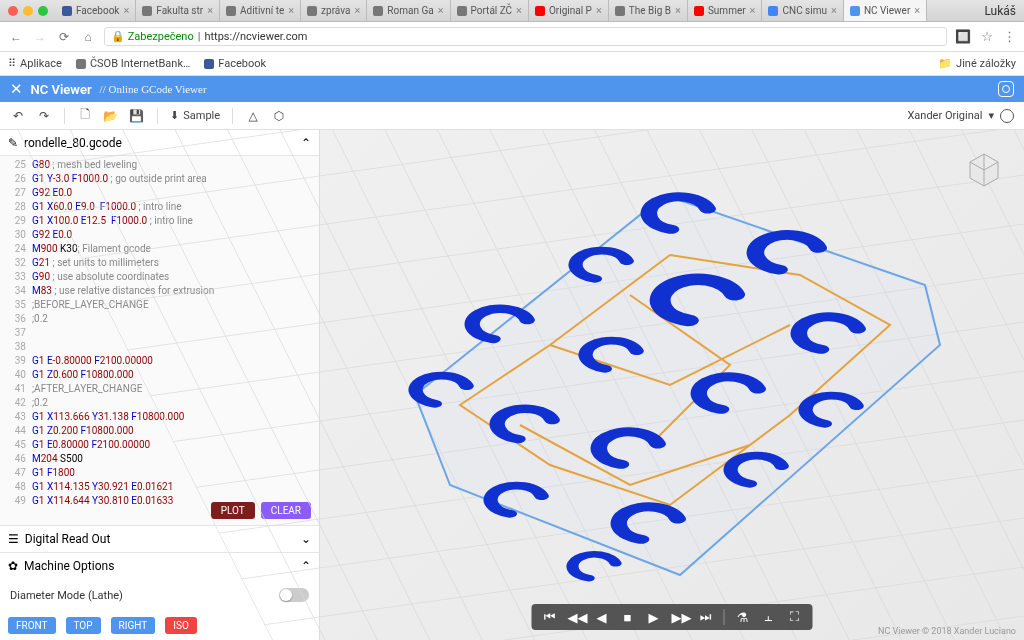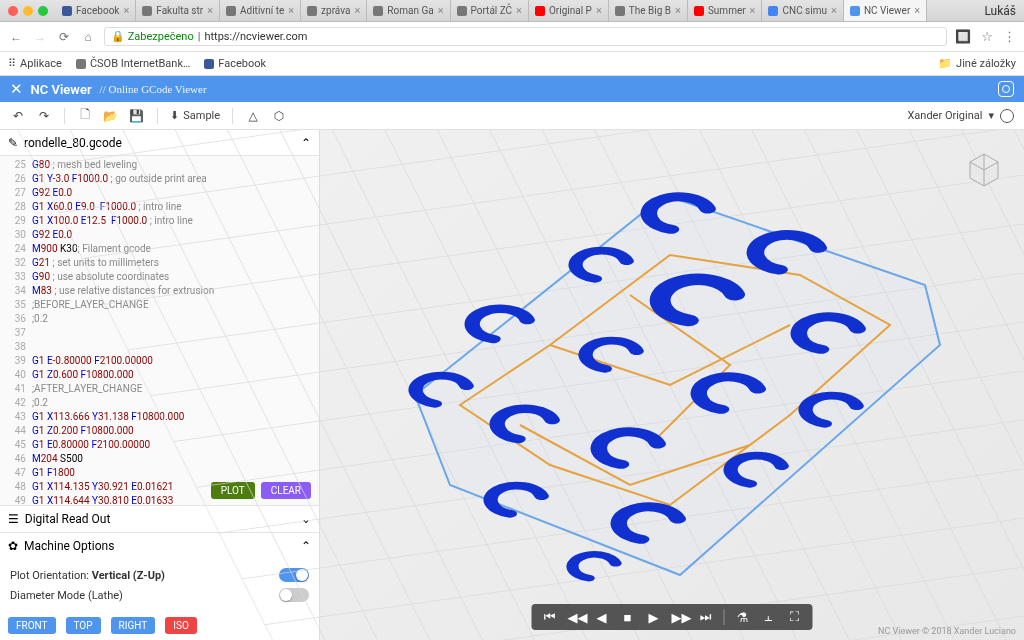--- a/index.html
+++ b/index.html
@@ -40,21 +40,21 @@
 .file-hdr { height:26px; display:flex; align-items:center; gap:6px; padding:0 8px; border-bottom:1px solid #e5e5e5; font-size:12px;}
 .chev{margin-left:auto;cursor:pointer;}
 .code-area { flex:1; overflow:hidden; position:relative; font-family:Consolas,Menlo,monospace; font-size:10px; line-height:14px; background:#fafafa;}
 .code-area pre { padding:2px 0 2px 4px; white-space:pre;}
 .ln { display:inline-block; width:22px; text-align:right; color:#aaa; margin-right:6px;}
 .cmd { color:#0000cc;}
 .cmt { color:#888;}
 .num { color:#8b0000;}
 .plot-btns { position:absolute; right:8px; bottom:6px; display:flex; gap:6px;}
 .btn { padding:3px 10px; border-radius:3px; color:#fff; font-size:10px; cursor:pointer; border:none;}
-.btn.plot{background:#4d7c0f}.btn.clear{background:#8b5cf6}
+.btn.plot{background:#7f1d1d}.btn.clear{background:#8b5cf6}
 .panel { border-top:1px solid #e5e5e5; }
 .panel-hdr { height:26px; display:flex; align-items:center; gap:6px; padding:0 8px; font-size:12px; cursor:pointer;}
 .panel-body { padding:6px 10px; font-size:11px; color:#333;}
 .opt-row { display:flex; align-items:center; justify-content:space-between; padding:3px 0;}
 .toggle { width:30px; height:14px; border-radius:7px; background:#ccc; position:relative;}
 .toggle.on{background:#4f94ed}
 .toggle:after{content:"";position:absolute;width:12px;height:12px;background:#fff;border-radius:50%;top:1px;left:1px;box-shadow:0 1px 2px rgba(0,0,0,.3);}
 .toggle.on:after{left:17px;}
 .view-btns{display:flex;gap:10px;padding:6px 8px;}
 .vbtn{padding:3px 8px;border-radius:3px;font-size:10px;color:#fff;cursor:pointer;}
@@ -250,24 +250,20 @@
       </div>
     </div>
     <div class="panel">
       <div class="panel-hdr">
         <span>✿</span>
         <span>Machine Options</span>
         <span class="chev">⌃</span>
       </div>
       <div class="panel-body">
         <div class="opt-row">
-          <span><span>Plot Orientation:</span> <b>Vertical (Z-Up)</b></span>
-          <span class="toggle on"></span>
-        </div>
-        <div class="opt-row">
           <span>Diameter Mode (Lathe)</span>
           <span class="toggle"></span>
         </div>
       </div>
       <div class="view-btns">
         <span class="vbtn b">FRONT</span>
         <span class="vbtn b">TOP</span>
         <span class="vbtn b">RIGHT</span>
         <span class="vbtn r">ISO</span>
       </div>

